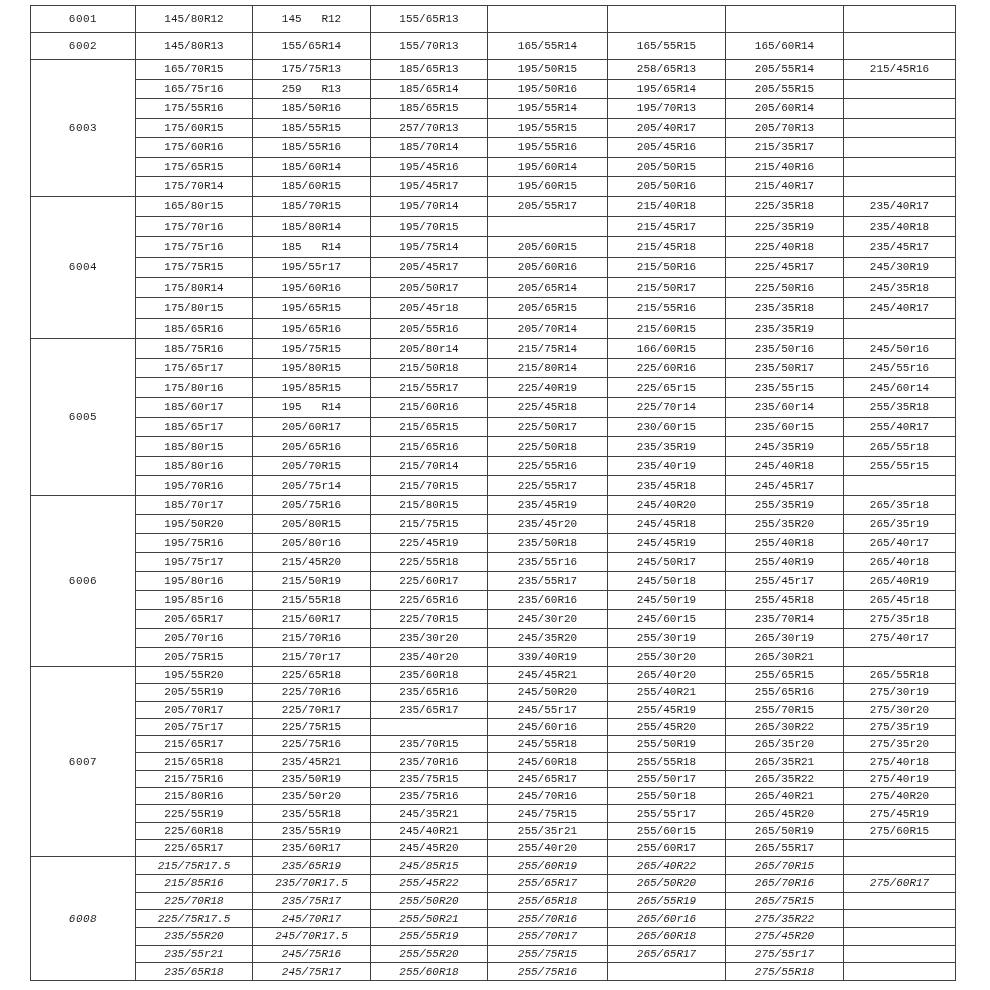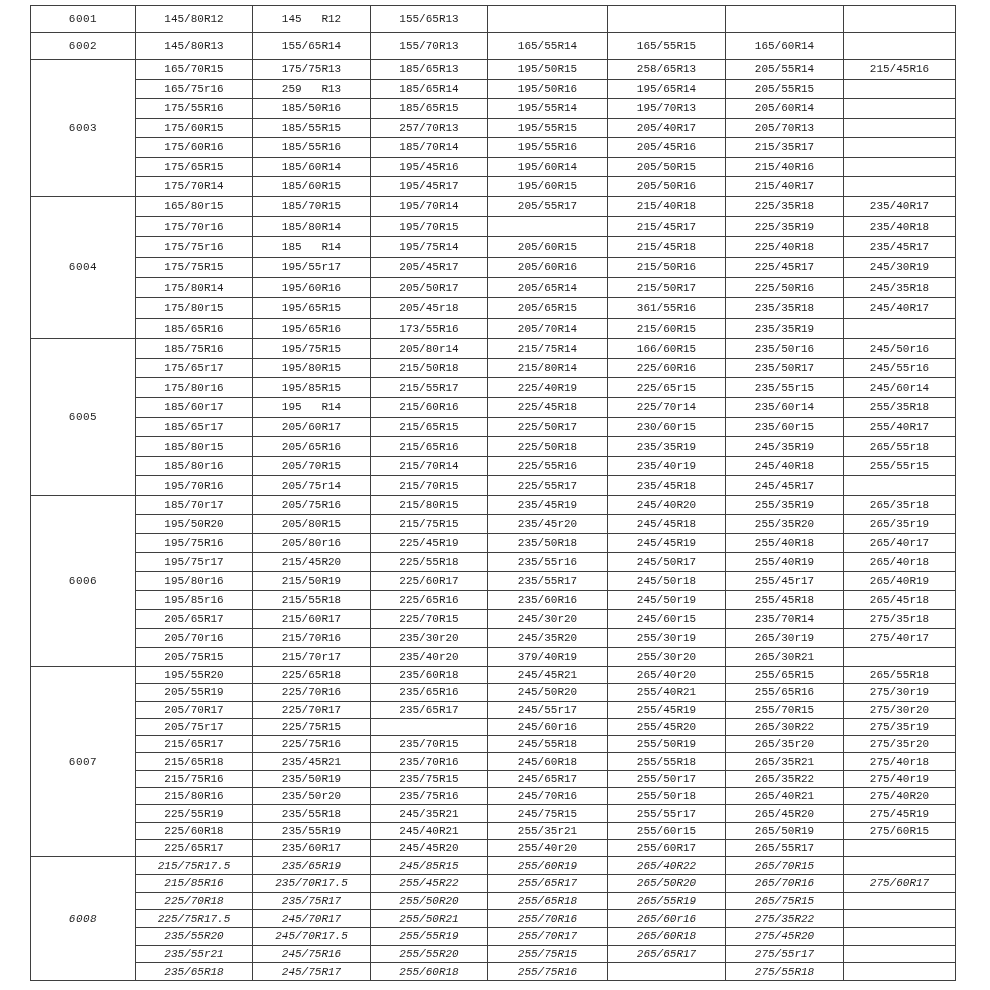--- a/index.html
+++ b/index.html
@@ -180,28 +180,28 @@
         <td>205/65R14</td>
         <td>215/50R17</td>
         <td>225/50R16</td>
         <td>245/35R18</td>
       </tr>
       <tr class="g6004">
         <td class="red">175/80r15</td>
         <td>195/65R15</td>
         <td class="red">205/45r18</td>
         <td>205/65R15</td>
-        <td>361/55R16</td>
+        <td>215/55R16</td>
         <td>235/35R18</td>
         <td>245/40R17</td>
       </tr>
       <tr class="g6004">
         <td>185/65R16</td>
         <td>195/65R16</td>
-        <td>173/55R16</td>
+        <td>205/55R16</td>
         <td>205/70R14</td>
         <td>215/60R15</td>
         <td>235/35R19</td>
         <td></td>
       </tr>
       <tr class="g6005">
         <td rowspan="8" class="code">6005</td>
         <td>185/75R16</td>
         <td>195/75R15</td>
         <td class="red">205/80r14</td>
@@ -343,21 +343,21 @@
         <td class="red">235/30r20</td>
         <td>245/35R20</td>
         <td class="red">255/30r19</td>
         <td class="red">265/30r19</td>
         <td class="red">275/40r17</td>
       </tr>
       <tr class="g6006">
         <td>205/75R15</td>
         <td class="red">215/70r17</td>
         <td class="red">235/40r20</td>
-        <td>379/40R19</td>
+        <td>339/40R19</td>
         <td class="red">255/30r20</td>
         <td>265/30R21</td>
         <td></td>
       </tr>
       <tr class="g6007">
         <td rowspan="11" class="code">6007</td>
         <td>195/55R20</td>
         <td>225/65R18</td>
         <td>235/60R18</td>
         <td>245/45R21</td>

